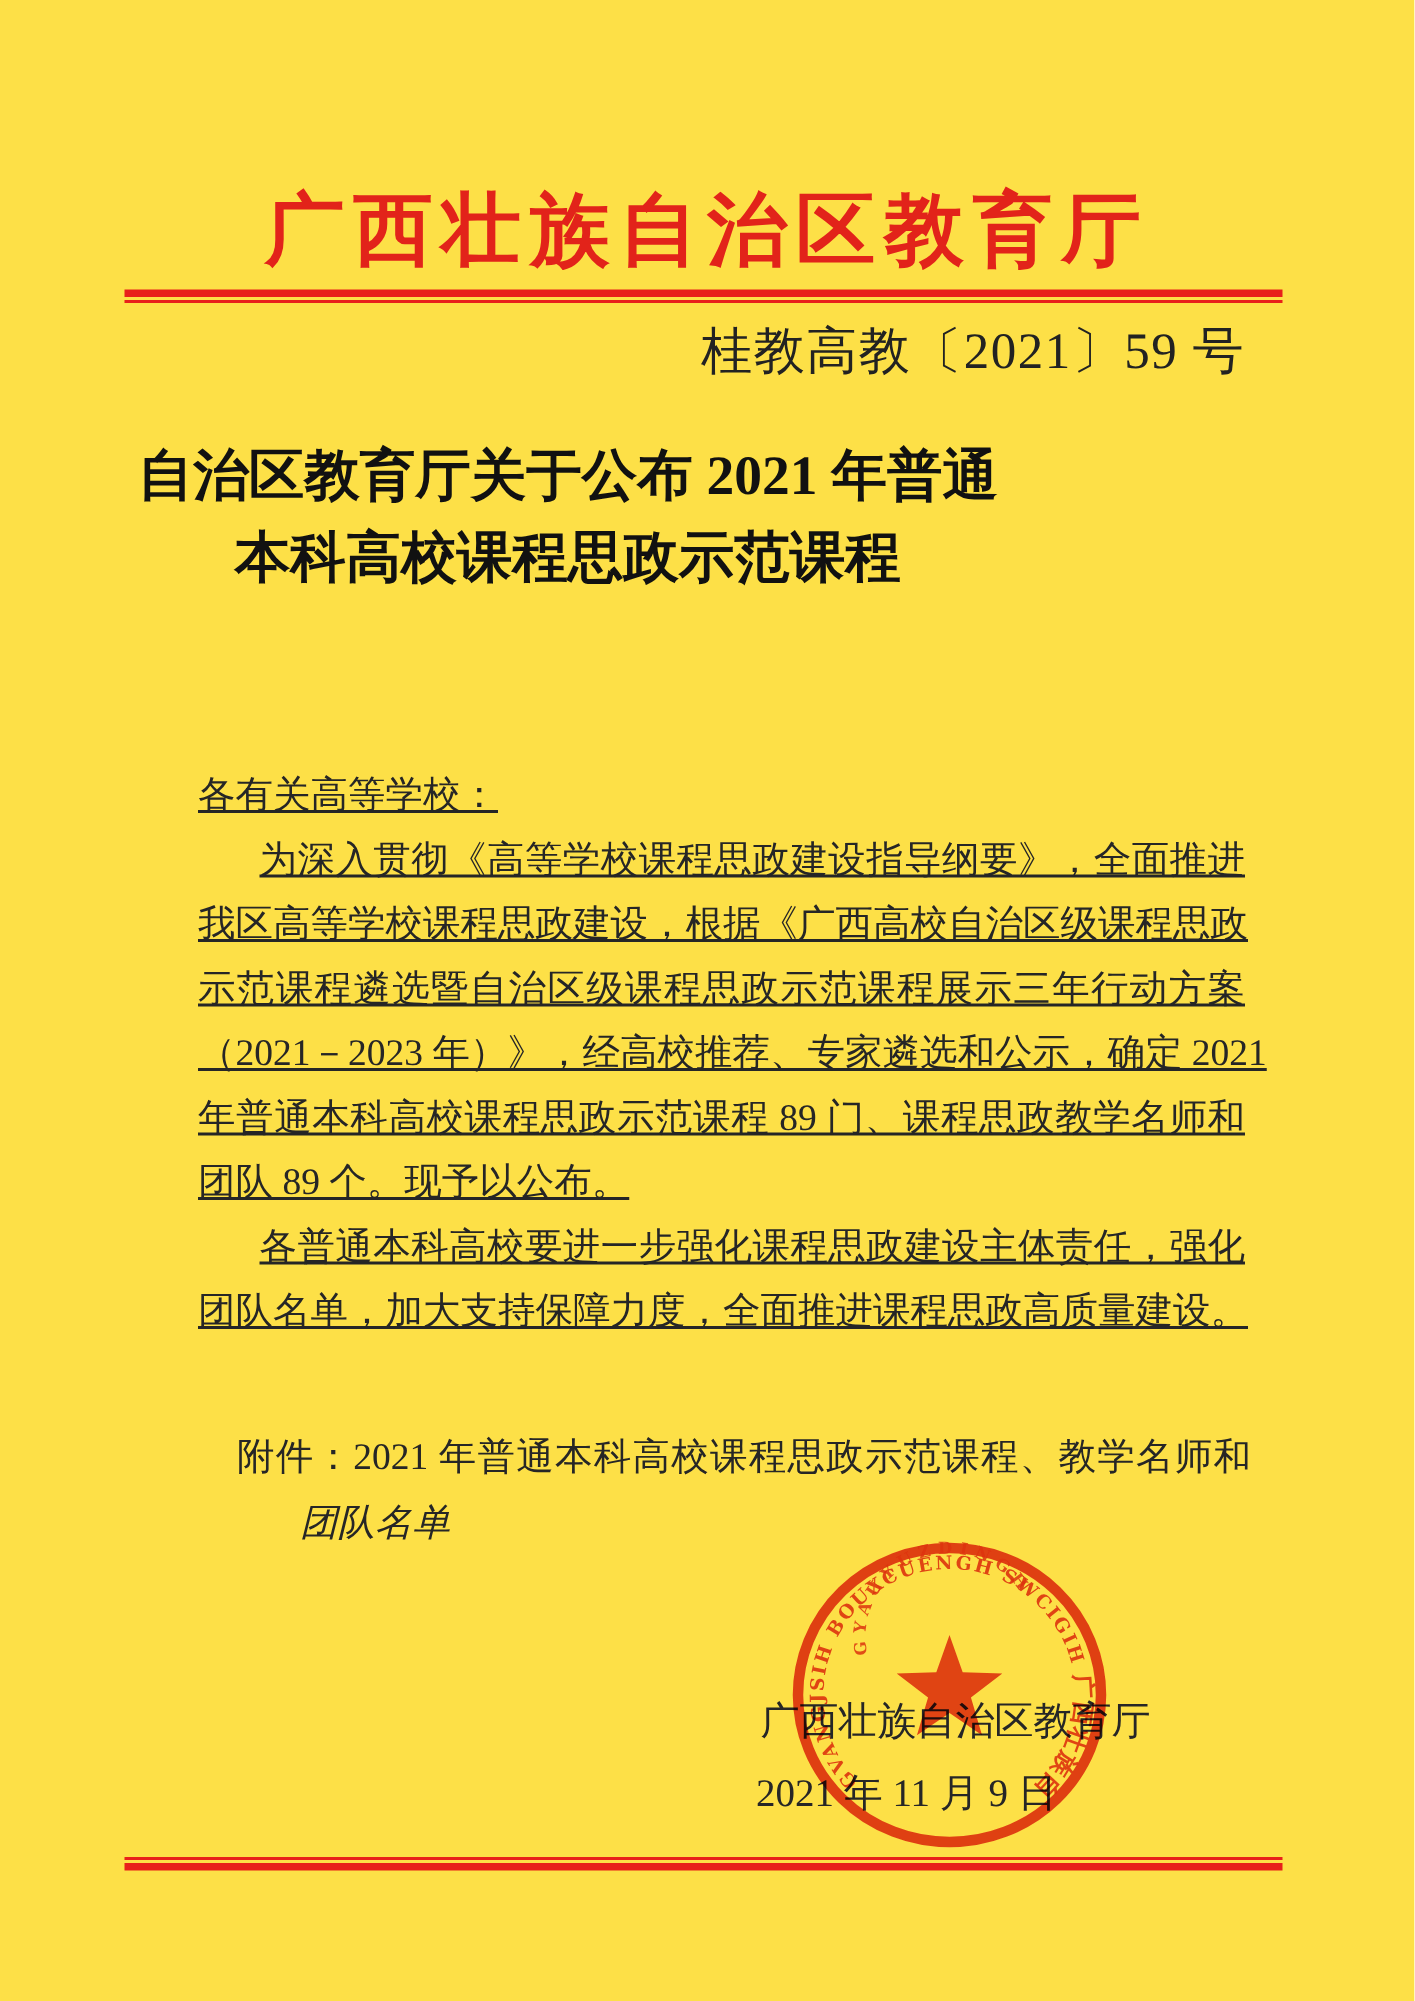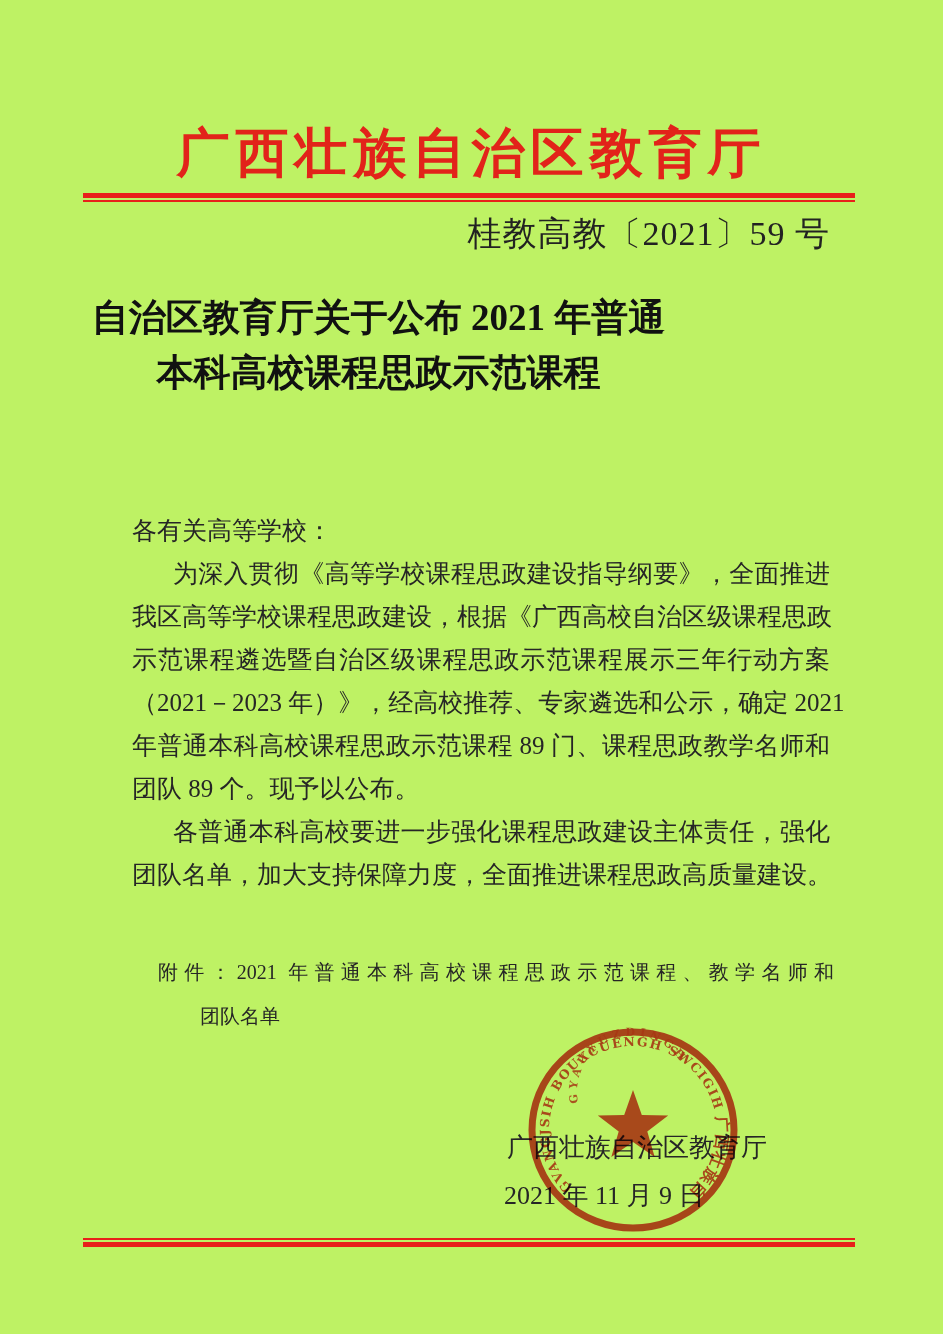--- a/index.html
+++ b/index.html
@@ -1,19 +1,19 @@
 <!DOCTYPE html>
 <html><head>
 <meta charset="utf-8">
 <style>
   html,body{margin:0;padding:0;background:#ffffff;}
   .page{
     position:relative;
     width:943px;height:1334px;
-    background:#bef264;
+    background:#fde047;
     overflow:hidden;
     font-family:"Liberation Serif","DejaVu Serif",serif;
     color:#222222;
   }
   
   .agency-header{
     position:absolute;top:118px;left:0;width:943px;
     text-align:center;
     font-size:53px;font-weight:bold;
     letter-spacing:6px;
@@ -34,37 +34,37 @@
   
   .notice-title{
     position:absolute;top:290px;left:0;width:757px;
     text-align:center;font-weight:bold;
     font-size:37px;line-height:55px;color:#111;
   }
   .notice-title div{white-space:nowrap;}
   
   .body-block{
     position:absolute;top:509px;left:132px;width:698px;
-    font-size:25px;line-height:43px;color:#262626;
+    font-size:25px;line-height:43px;color:#262626;text-decoration:underline;
   }
   .body-block .line{
     white-space:nowrap;
     text-align:justify;
     text-align-last:justify;
     text-justify:inter-character;
   }
   .body-block .line.plain{text-align-last:left;}
   .body-block .line.indent{text-indent:41px;}
   
   .attachment{
     position:absolute;top:950px;left:158px;width:676px;
-    font-size:20px;line-height:44px;color:#262626;
+    font-size:25px;line-height:44px;color:#262626;
   }
   .attachment .line1{white-space:nowrap;text-align:justify;text-align-last:justify;}
-  .attachment .line2{white-space:nowrap;text-indent:42px;text-align-last:left;}
+  .attachment .line2{white-space:nowrap;text-indent:42px;text-align-last:left;font-style:italic;}
   
   .signature-agency{
     position:absolute;top:1130px;left:507px;width:254px;
     font-size:26px;color:#262626;white-space:nowrap;text-align:center;
   }
   .signature-date{
     position:absolute;top:1178px;left:504px;width:200px;
     font-size:26px;color:#262626;white-space:nowrap;text-align:center;
   }
   

